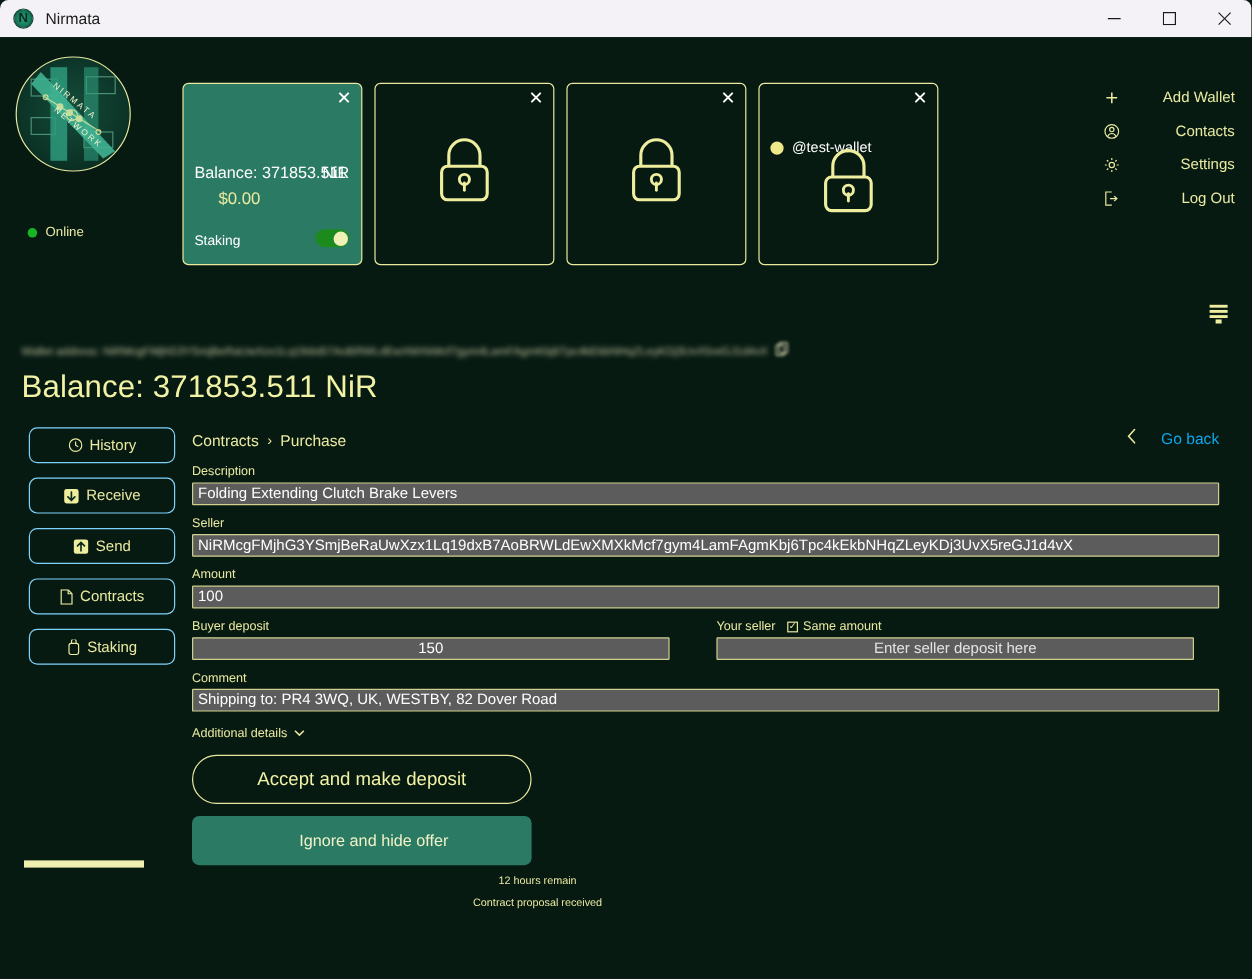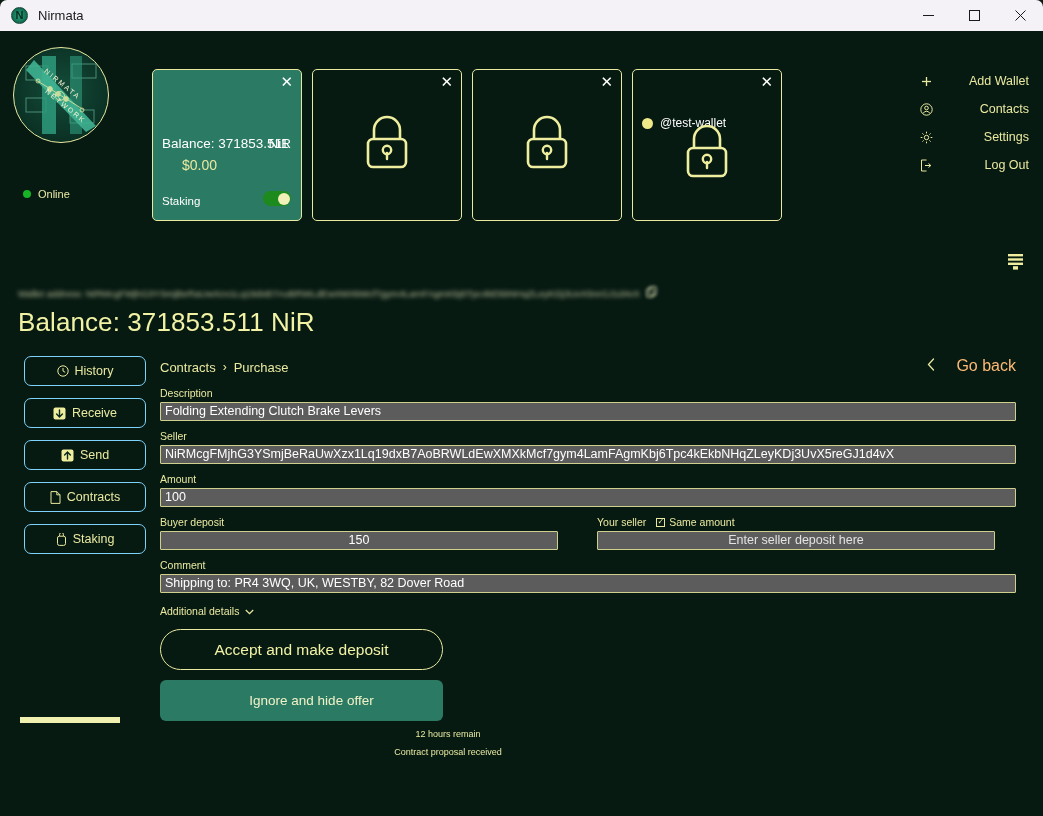--- a/index.html
+++ b/index.html
@@ -145,21 +145,21 @@
   .nav-btn .nv-icon { display: flex; align-items: center; }
 
   
   .content { position: absolute; left: 160px; top: 325px; width: 856px; }
   .crumb-row { display: flex; align-items: center; height: 22px; position: relative; }
   .crumb { color: #e9e9a0; font-size: 13px; }
   .crumb-sep { color: #e9e9a0; font-size: 12px; margin: 0 7px; }
   .goback {
     position: absolute; right: 0; top: 1px;
     display: flex; align-items: center; gap: 21px;
-    color: #fdba74; font-size: 16px;
+    color: #0ea5e9; font-size: 13px;
   }
 
   .field-label {
     color: #e9e9a0; font-size: 10.5px;
     margin-top: 9px; margin-bottom: 3px;
   }
   .inp {
     width: 856px; height: 19px;
     background: #5c5c5c; border: 1px solid #cfcf8e;
     color: #ffffff; font-size: 12.5px;

